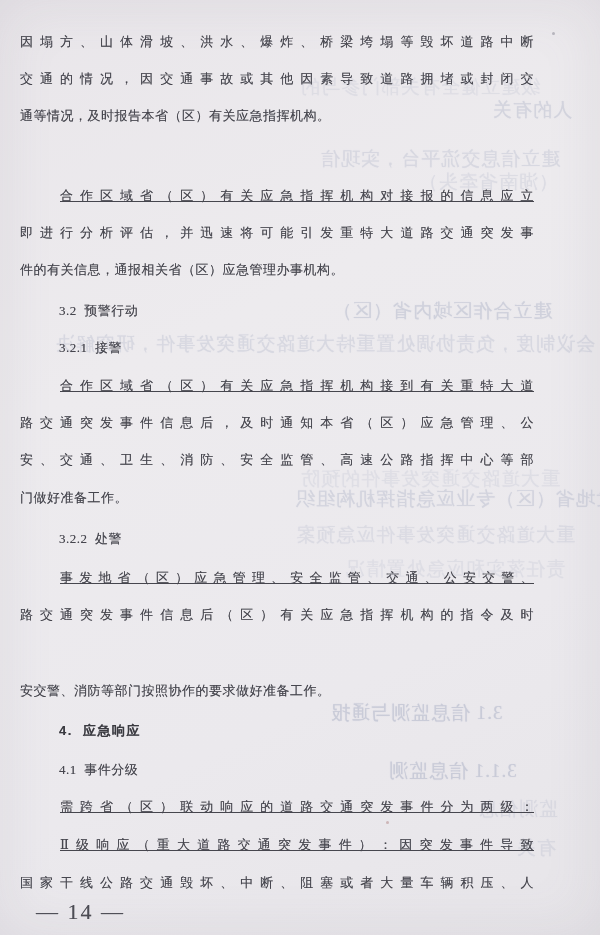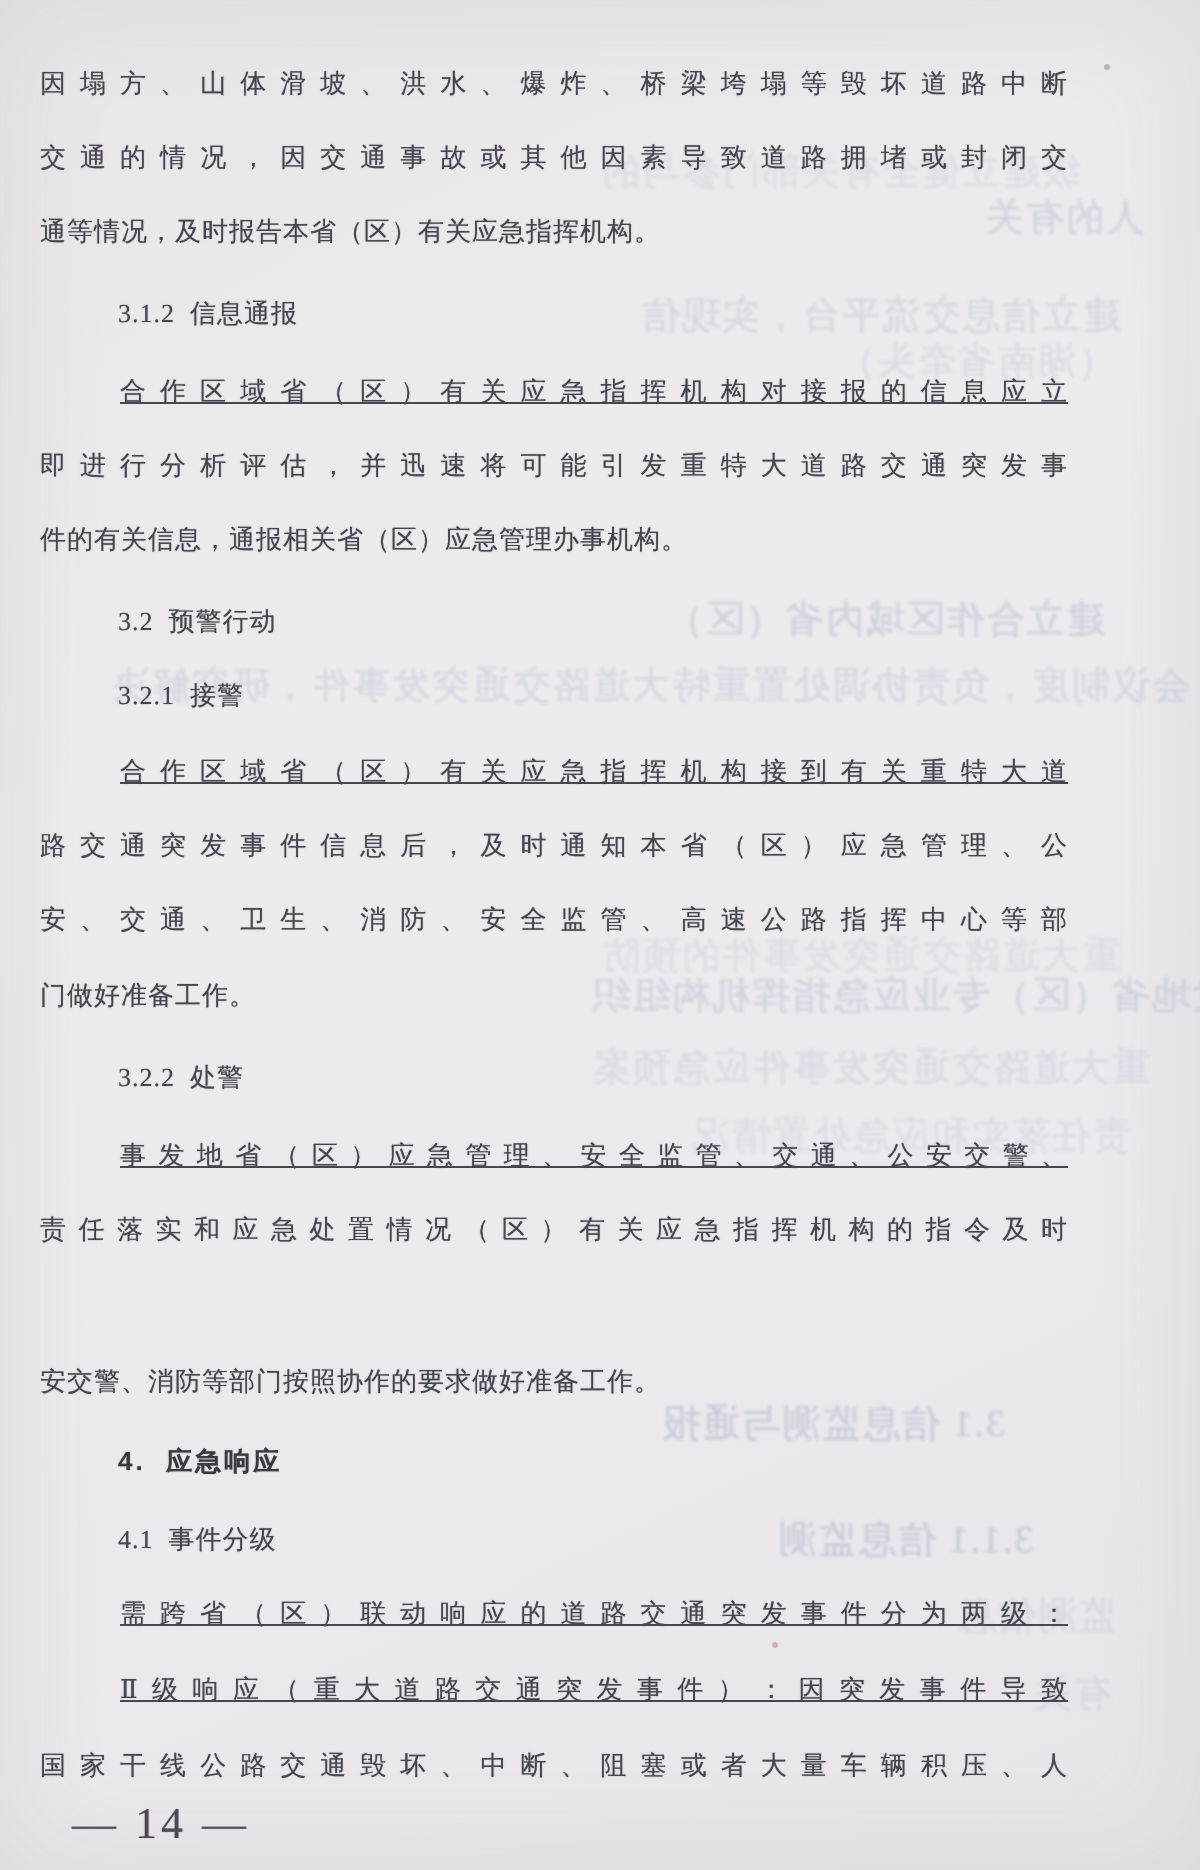--- a/index.html
+++ b/index.html
@@ -64,33 +64,32 @@
   <div class="bt o22 o20" style="top:522px;left:295px">重大道路交通突发事件应急预案</div>
   <div class="bt o16" style="top:556px;left:345px">责任落实和应急处置情况</div>
   <div class="bt o40" style="top:700px;left:330px">3.1  信息监测与通报</div>
   <div class="bt o40" style="top:758px;left:388px">3.1.1  信息监测</div>
   <div class="bt o20" style="top:796px;left:478px">监测信息</div>
   <div class="bt o20" style="top:835px;left:516px">有关</div>
 
   <div class="ln fill" style="top:28px">因塌方、山体滑坡、洪水、爆炸、桥梁垮塌等毁坏道路中断</div>
   <div class="ln fill" style="top:65px">交通的情况，因交通事故或其他因素导致道路拥堵或封闭交</div>
   <div class="ln" style="top:102px">通等情况，及时报告本省（区）有关应急指挥机构。</div>
-  <div class="ln head" style="top:143px">3.1.2  信息通报</div>
   <div class="ln fill ind" style="top:182px">合作区域省（区）有关应急指挥机构对接报的信息应立</div>
   <div class="ln fill" style="top:219px">即进行分析评估，并迅速将可能引发重特大道路交通突发事</div>
   <div class="ln" style="top:256px">件的有关信息，通报相关省（区）应急管理办事机构。</div>
   <div class="ln head" style="top:297px">3.2  预警行动</div>
   <div class="ln head" style="top:334px">3.2.1  接警</div>
   <div class="ln fill" style="top:409px">路交通突发事件信息后，及时通知本省（区）应急管理、公</div>
   <div class="ln fill ind" style="top:372px">合作区域省（区）有关应急指挥机构接到有关重特大道</div>
   <div class="ln fill" style="top:446px">安、交通、卫生、消防、安全监管、高速公路指挥中心等部</div>
   <div class="ln" style="top:484px">门做好准备工作。</div>
   <div class="ln head" style="top:525px">3.2.2  处警</div>
   <div class="ln fill ind" style="top:564px">事发地省（区）应急管理、安全监管、交通、公安交警、</div>
-  <div class="ln fill" style="top:601px">责任落实和应急处置情况（区）有关应急指挥机构的指令及时</div>
+  <div class="ln fill" style="top:601px">路交通突发事件信息后（区）有关应急指挥机构的指令及时</div>
   <div class="ln" style="top:677px">安交警、消防等部门按照协作的要求做好准备工作。</div>
   <div class="ln head b" style="top:717px">4.  应急响应</div>
   <div class="ln head" style="top:756px">4.1  事件分级</div>
   <div class="ln fill ind" style="top:793px">需跨省（区）联动响应的道路交通突发事件分为两级：</div>
   <div class="ln fill ind" style="top:831px">Ⅱ级响应（重大道路交通突发事件）：因突发事件导致</div>
   <div class="ln fill" style="top:869px">国家干线公路交通毁坏、中断、阻塞或者大量车辆积压、人</div>
 
   <div class="pagenum">— 14 —</div>
 
   <div class="speck speck1"></div>

